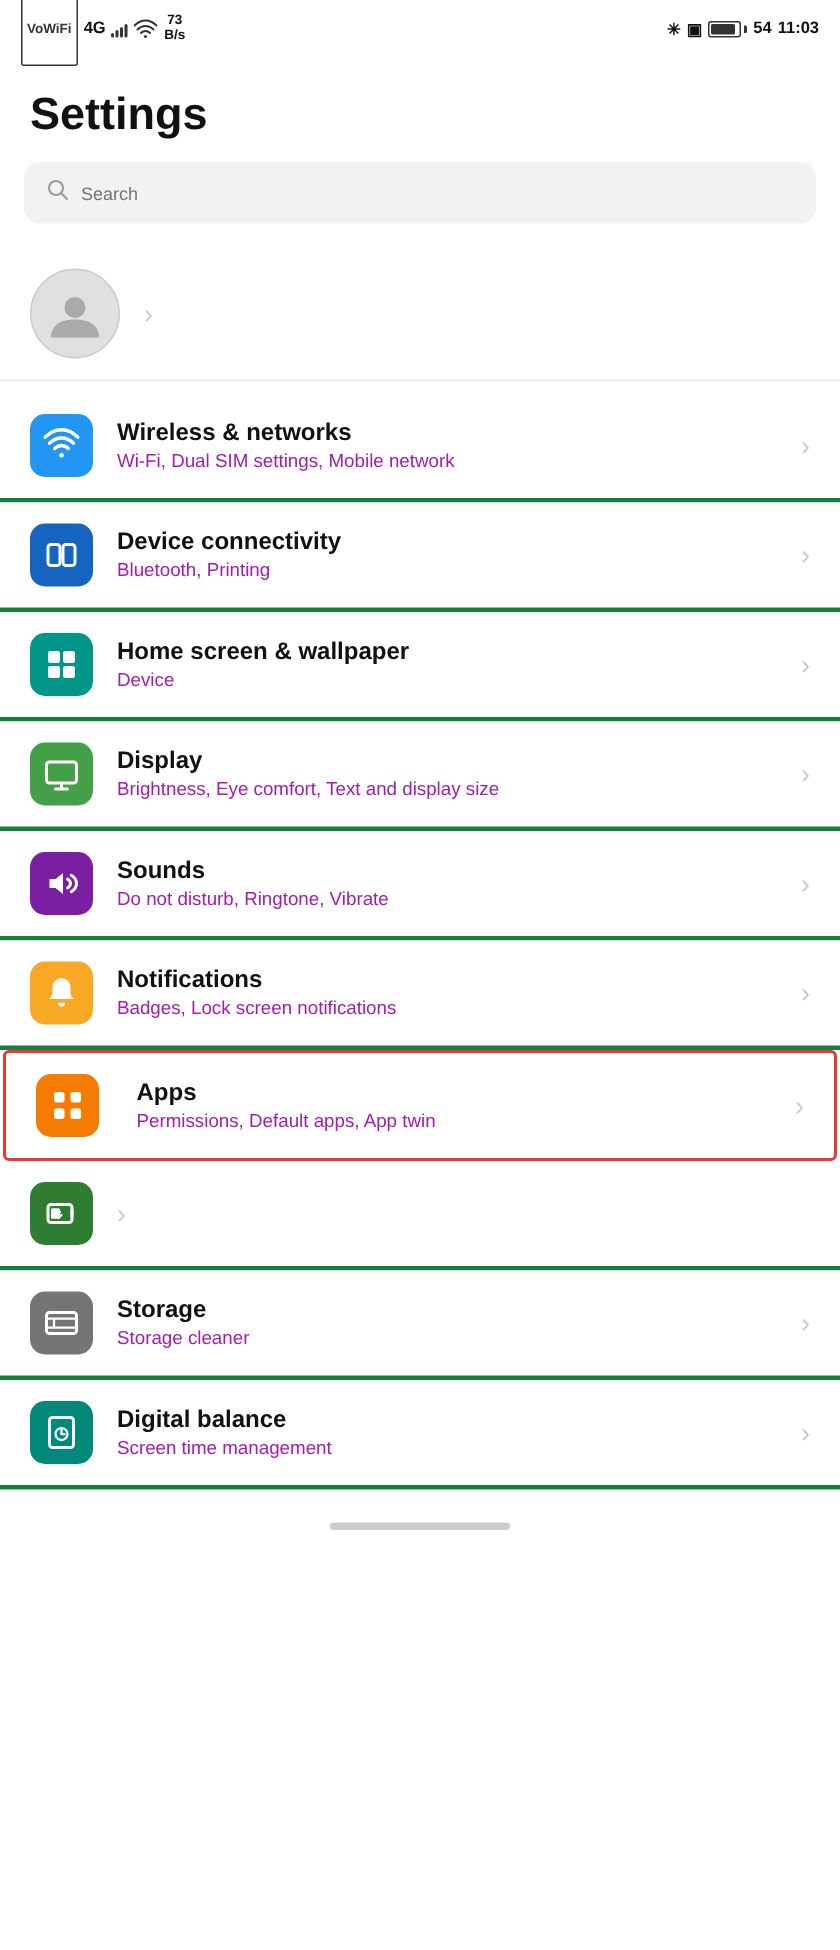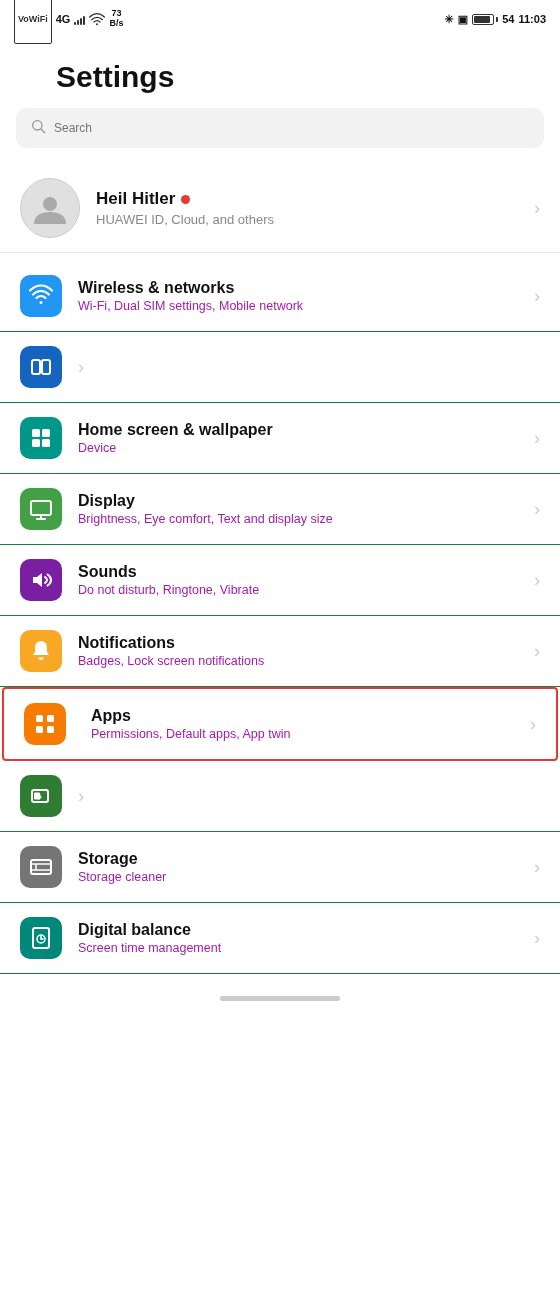--- a/index.html
+++ b/index.html
@@ -82,21 +82,20 @@
       background: #333;
       border-radius: 0 1px 1px 0;
     }
 
     
     .page-title {
       padding: 24px 20px 14px 20px;
       font-size: 30px;
       font-weight: 700;
       color: #111111;
-      margin-left: 36px;
     }
 
     
     .search-bar {
       margin: 0 16px 16px 16px;
       background: #f2f2f2;
       border-radius: 10px;
       display: flex;
       align-items: center;
       padding: 10px 14px;
@@ -170,21 +169,21 @@
     }
 
     
     .settings-list {
       margin-top: 8px;
     }
     .settings-item {
       display: flex;
       align-items: center;
       padding: 14px 20px;
-      border-bottom: 1px solid #15803d;
+      border-bottom: 3px solid #15803d;
       gap: 16px;
       cursor: pointer;
       position: relative;
       background: #fff;
     }
     .settings-item.highlighted {
       border: 2.5px solid #e53935;
       border-radius: 4px;
       margin: 0 2px;
       gap: 25px;
@@ -294,27 +293,20 @@
   <input type="text" placeholder="Search" style="">
 </div>
 
 <div class="profile-section">
   <div class="avatar">
     <svg viewBox="0 0 36 36" fill="none">
       <circle cx="18" cy="14" r="7" fill="#aaa"></circle>
       <path d="M2 34c0-8.837 7.163-12 16-12s16 3.163 16 12" fill="#aaa"></path>
     </svg>
   </div>
-  <div class="profile-info">
-    <div class="profile-name-row">
-      <span class="profile-name">Heil Hitler</span>
-      <span class="online-dot"></span>
-    </div>
-    <div class="profile-sub">HUAWEI ID, Cloud, and others</div>
-  </div>
   <span class="profile-chevron">›</span>
 </div>
 
 <div class="settings-list">
 
   <div class="settings-item">
     <div class="icon-box icon-blue">
       <svg viewBox="0 0 24 24">
           <path d="M1 6.5C4.5 3 8.5 1.5 12 1.5s7.5 1.5 11 5" stroke="white" stroke-width="2.2" stroke-linecap="round" fill="none"></path>
           <path d="M4 10.5c2.2-2.2 5-3.5 8-3.5s5.8 1.3 8 3.5" stroke="white" stroke-width="2.2" stroke-linecap="round" fill="none"></path>
@@ -330,20 +322,24 @@
   </div>
 
   <div class="settings-item">
     <div class="icon-box icon-blue-dark">
       <svg viewBox="0 0 24 24">
           <rect x="3" y="5" width="8" height="14" rx="2" stroke="white" stroke-width="2" fill="none"></rect>
           <rect x="13" y="5" width="8" height="14" rx="2" stroke="white" stroke-width="2" fill="none"></rect>
           <line x1="11" y1="12" x2="13" y2="12" stroke="white" stroke-width="2"></line>
         </svg>
     </div>
+    <div class="item-text">
+      <div class="item-title">Device connectivity</div>
+      <div class="item-sub">Bluetooth, Printing</div>
+    </div>
     <span class="item-chevron">›</span>
   </div>
 
   <div class="settings-item">
     <div class="icon-box icon-teal">
       <svg viewBox="0 0 24 24">
           <rect x="3" y="3" width="8" height="8" rx="1.5" fill="white"></rect>
           <rect x="13" y="3" width="8" height="8" rx="1.5" fill="white"></rect>
           <rect x="3" y="13" width="8" height="8" rx="1.5" fill="white"></rect>
           <rect x="13" y="13" width="8" height="8" rx="1.5" fill="white"></rect>

